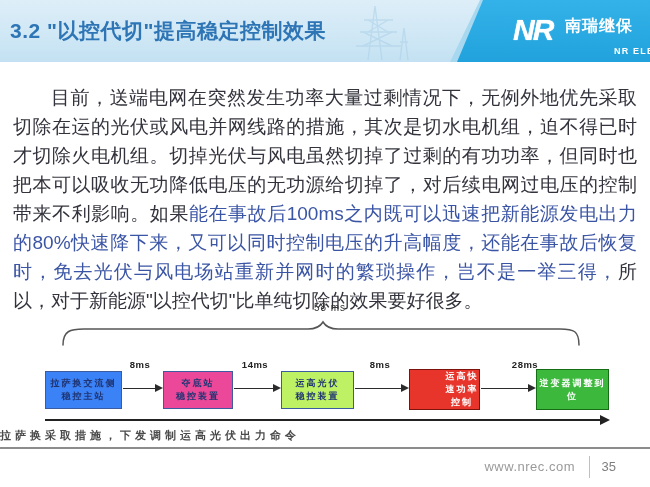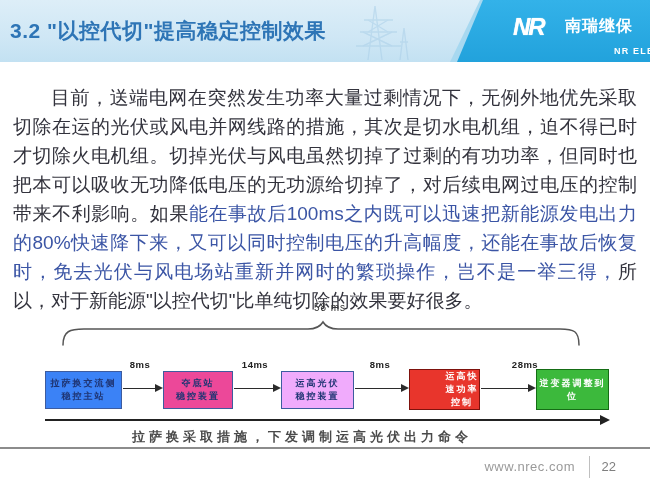--- a/index.html
+++ b/index.html
@@ -23,21 +23,21 @@
     position:absolute; left:440px; top:0; width:60px; height:62px;
     clip-path:polygon(40px 0, 56px 0, 26px 62px, 10px 62px);
     background:#a7d8f0;
   }
   .logo-band {
     position:absolute; left:445px; top:0; width:205px; height:62px;
     clip-path:polygon(38px 0, 205px 0, 205px 62px, 12px 62px);
     background:linear-gradient(180deg,#33b2e9 0%,#22a2dc 100%);
   }
   .logo-nr {
-    position:absolute; left:513px; top:13px; font-size:24px; font-weight:bold;
+    position:absolute; left:513px; top:13px; font-size:30px; font-weight:bold;
     color:#ffffff; font-style:italic; letter-spacing:-2px;
     text-shadow:0 0 1px #ffffff;
   }
   .logo-cn {
     position:absolute; left:565px; top:16px; font-size:16px; font-weight:bold;
     color:#ffffff; letter-spacing:1px; white-space:nowrap;
   }
   .logo-en {
     position:absolute; left:566px; top:46px; font-size:9px; font-weight:bold;
     color:#ffffff; letter-spacing:1.2px; white-space:nowrap;margin-left:48px;
@@ -81,22 +81,22 @@
     font-size:9.5px; color:#222; letter-spacing:0.5px; font-weight:bold;
   }
   .e1 { left:140px; } .e2 { left:255px; } .e3 { left:380px; } .e4 { left:506px;margin-left:19px; }
   .timeline-arrow { position:absolute; left:45px; top:419px; width:563px; height:0; border-top:2px solid #222; }
   .timeline-arrow:after {
     content:""; position:absolute; right:-2px; top:-6px;
     border-left:10px solid #222; border-top:5px solid transparent;
     border-bottom:5px solid transparent;
   }
   .diagram-caption {
-    position:absolute; left:0; top:428px; width:604px; text-align:center;
-    font-size:13px; font-weight:600; color:#4a4a4a; letter-spacing:4px;
+    position:absolute; left:0; top:428px; width:604px; text-align:left;
+    font-size:11px; font-weight:600; color:#4a4a4a; letter-spacing:4px;
   }
   
   .footer-divider { position:absolute; left:0; top:447px; width:650px; border-top:2px solid #8c8c8c; }
   .footer-url {
     position:absolute; right:75px; top:459px; font-size:13px; color:#9a9a9a;
     letter-spacing:0.5px;
   }
   .footer-vline { position:absolute; right:60px; top:456px; height:22px; border-left:1px solid #bfbfbf; }
   .footer-page { position:absolute; right:34px; top:459px; font-size:13px; color:#7f7f7f; }
 </style>
@@ -131,21 +131,21 @@
   </svg>
 
   <div class="node n1" style="background: #3b82f6; border-color: rgb(61, 92, 159); color: rgb(31, 53, 115);">
     <div>拉萨换交流侧</div>
     <div>稳控主站</div>
   </div>
   <div class="node n2" style="background: #ec4899; border-color: rgb(61, 92, 159); color: rgb(31, 53, 115);">
     <div>夺底站</div>
     <div>稳控装置</div>
   </div>
-  <div class="node n3" style="background: #f0abfc; border-color: rgb(61, 92, 159); color: rgb(31, 53, 115);">
+  <div class="node n3" style="background: #bef264; border-color: rgb(61, 92, 159); color: rgb(31, 53, 115);">
     <div>运高光伏</div>
     <div>稳控装置</div>
   </div>
   <div class="node n4" style="background: rgb(232, 53, 44); border-color: rgb(126, 18, 13); color: rgb(255, 255, 255); padding-left: 35px;">
     <div>运高快速功率</div>
     <div>控制</div>
   </div>
   <div class="node n5" style="background: rgb(60, 185, 60); border-color: rgb(21, 109, 21); color: rgb(255, 255, 255);">
     <div>逆变器调整到</div>
     <div>位</div>
@@ -160,15 +160,15 @@
   <div class="edge-label e2">14ms</div>
   <div class="edge-label e3">8ms</div>
   <div class="edge-label e4">28ms</div>
 
   <div class="timeline-arrow"></div>
   <div class="diagram-caption">拉萨换采取措施，下发调制运高光伏出力命令</div>
 
   <div class="footer-divider"></div>
   <div class="footer-url">www.nrec.com</div>
   <div class="footer-vline"></div>
-  <div class="footer-page">22</div>
+  <div class="footer-page">35</div>
 
 </div>
 
 </body></html>

